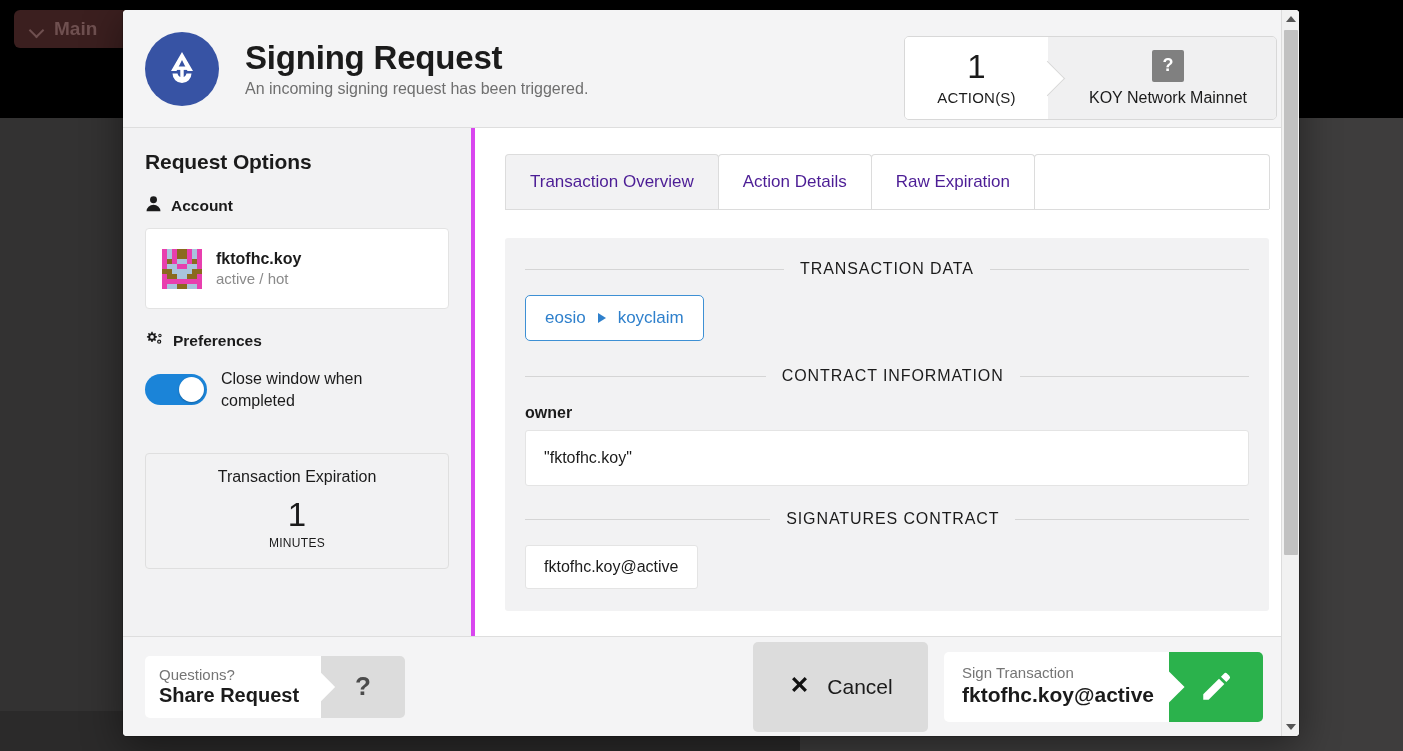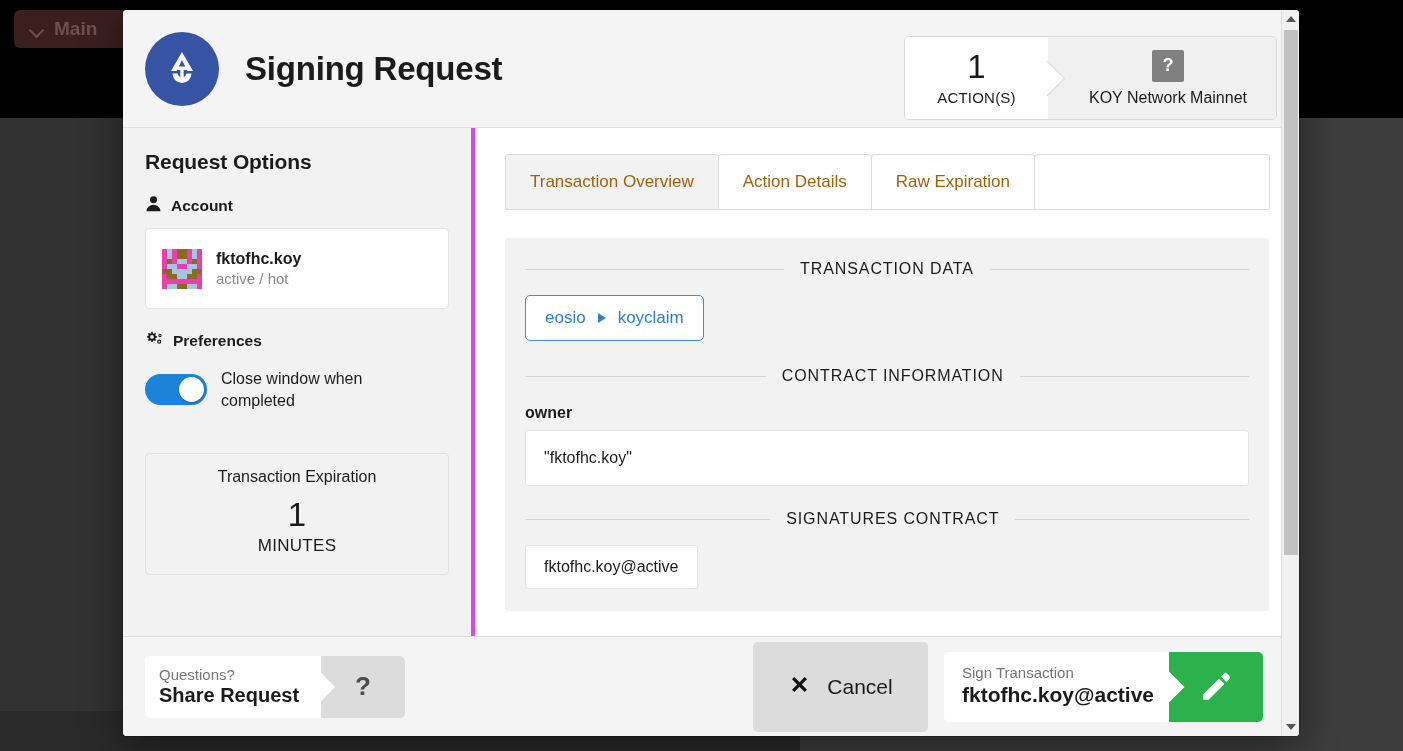--- a/index.html
+++ b/index.html
@@ -191,35 +191,35 @@
     margin-top: 42px;
     background: #f2f2f3;
     border: 1px solid #dfdfdf; border-radius: 4px;
     padding: 14px 10px 18px;
     text-align: center;
   }
   #expiration-title { font-size: 16px; color: #1b1b1b; }
   #expiration-values { display: flex; justify-content: center; gap: 58px; margin-top: 12px; }
   .exp-col { min-width: 110px; }
   .exp-num { font-size: 33px; color: #1b1b1b; line-height: 1; }
-  .exp-lbl { font-size: 17px; color: #1b1b1b; margin-top: 5px; letter-spacing: .3px; }
+  .exp-lbl { font-size: 12px; color: #1b1b1b; margin-top: 5px; letter-spacing: .3px; }
 
   
   #content-pane {
     flex: 1; min-width: 0; background: #ffffff;
     padding: 26px 30px 0 30px;
     display: flex; flex-direction: column;
   }
   #tabs {
     display: flex; flex: none;
     border-bottom: 1px solid #dcdcdc;
   }
   .tab {
     height: 55px; display: flex; align-items: center;
-    padding: 0 24px; font-size: 17px; color: #a16207;
+    padding: 0 24px; font-size: 17px; color: #4c1d95;
     border: 1px solid #dcdcdc; border-bottom: none;
     background: #ffffff;
     margin-right: -1px; white-space: nowrap;
     border-radius: 4px 4px 0 0;
   }
   .tab.active { background: #f2f2f3; }
   .tab.spacer { flex: 1; background: #ffffff; }
 
   #panel {
     margin-top: 28px;
@@ -342,20 +342,21 @@
     <div id="app-logo">
       <svg width="46" height="46" viewBox="0 0 46 46" aria-hidden="true">
         <path d="M23 6 L34 25 L28.5 25 L23 14 L17.5 25 L12 25 Z" fill="#ffffff"></path>
         <rect x="17" y="20.5" width="12" height="3.4" fill="#ffffff"></rect>
         <rect x="21.3" y="22.5" width="3.4" height="13" fill="#ffffff"></rect>
         <path d="M13.5 27.5 a9.5 9.5 0 0 0 19 0 h-5 a4.6 4.6 0 0 1 -9 0 Z" fill="#ffffff"></path>
       </svg>
     </div>
     <div id="header-titles">
       <div id="header-title">Signing Request</div>
+      <div id="header-subtitle">An incoming signing request has been triggered.</div>
     </div>
 
     <div id="header-badges">
       <div id="badge-actions">
         <div class="num">1</div>
         <div class="lbl">ACTION(S)</div>
       </div>
       <div id="badge-network">
         <div id="network-icon">?</div>
         <div class="lbl">KOY Network Mainnet</div>

